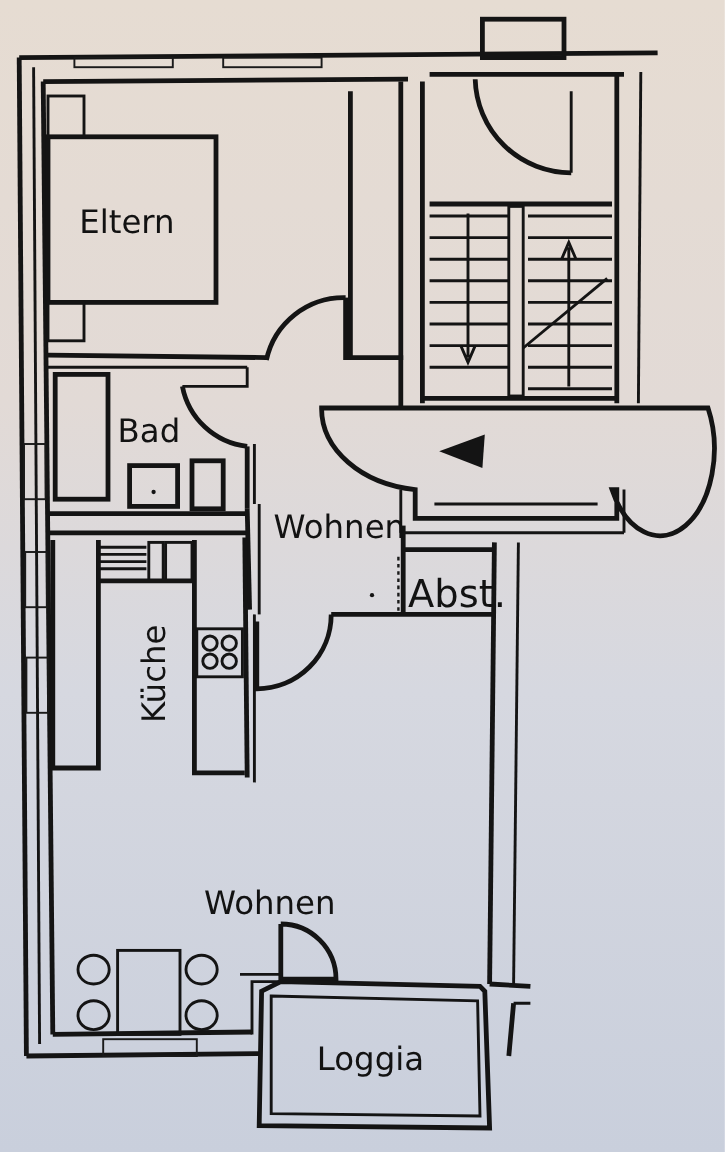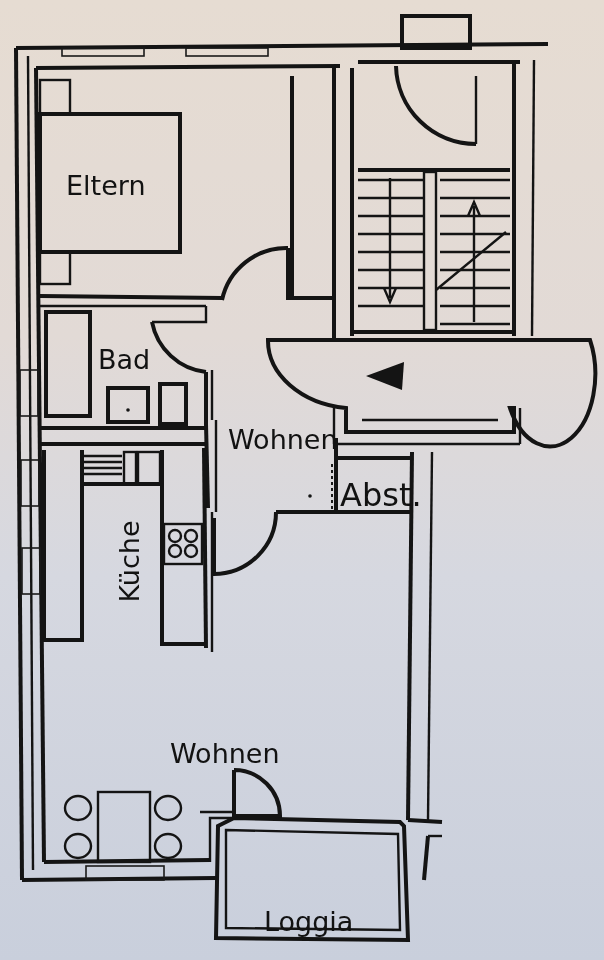--- a/index.html
+++ b/index.html
@@ -181,14 +181,14 @@
   </g>
 </svg>
 
   
   <div class="label" style="left:66px; top:172px;">Eltern</div>
   <div class="label" style="left:98px; top:346px;">Bad</div>
   <div class="label" style="left:228px; top:426px;">Wohnen</div>
   <div class="label small" style="left:340px; top:479px;">Abst.</div>
   <div class="label rot" style="left:86px; top:548px; width:86px; text-align:center;">Küche</div>
   <div class="label" style="left:170px; top:740px;">Wohnen</div>
-  <div class="label" style="left:264px; top:908px;">Loggia</div>
+  <div class="label" style="left:264px; top:870px;">Loggia</div>
 </div>
 
 </body></html>

